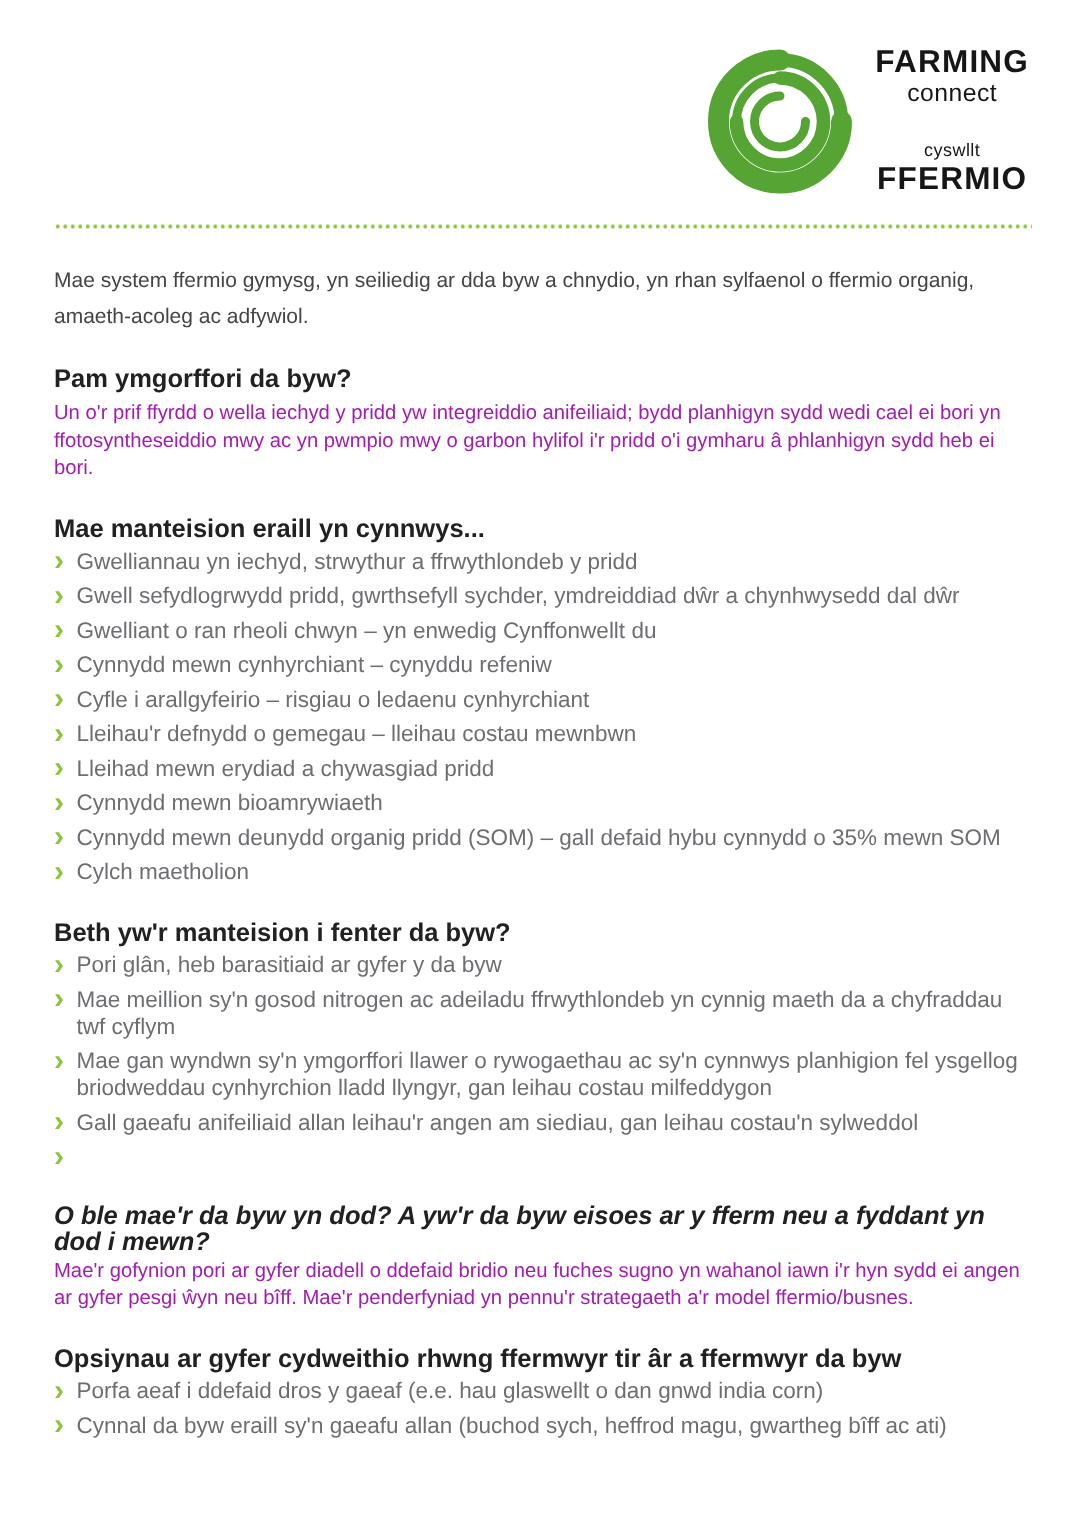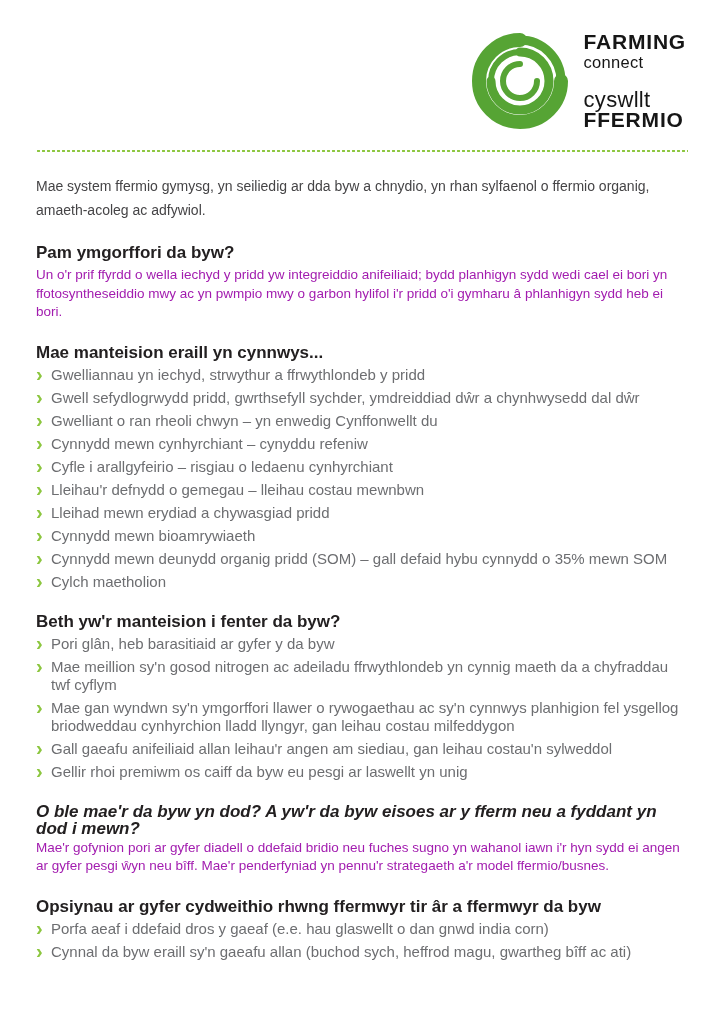--- a/index.html
+++ b/index.html
@@ -7,27 +7,27 @@
   body {
     width: 724px; height: 1024px;
     font-family: "Liberation Sans", sans-serif;
     color: #6d6e71;
     overflow: hidden;
     position: relative;
   }
   .content { padding: 26px 36px 0 36px; }
 
   
-  .logo-row { display: flex; justify-content: flex-end; height: 110px; }
+  .logo-row { display: flex; justify-content: flex-end; height: 110px; text-align: center; }
   .logo { display: flex; align-items: center; gap: 14px; margin-right: 2px; }
   .logo-swirl { width: 100px; height: 100px; }
   .logo-text { display: flex; flex-direction: column; color: #161616; }
   .logo-farming  { font-size: 21px; font-weight: 700; letter-spacing: 0.8px; line-height: 22px; }
   .logo-connect  { font-size: 16.5px; font-weight: 400; line-height: 18px; letter-spacing: 0.3px; }
-  .logo-cyswllt  { font-size: 22px; font-weight: 400; line-height: 18px; letter-spacing: 0.3px; margin-top: 20px; }
+  .logo-cyswllt  { font-size: 12px; font-weight: 400; line-height: 18px; letter-spacing: 0.3px; margin-top: 20px; }
   .logo-ffermio  { font-size: 21px; font-weight: 700; letter-spacing: 0.8px; line-height: 22px; }
 
   
   .doc-title {
     margin-top: 26px;
     font-size: 33px;
     line-height: 39px;
     font-weight: 700;
     letter-spacing: 0.5px;
     color: #ffffff;
@@ -173,21 +173,20 @@
     <li>
         <span class="chev">›</span>
         <span class="bullet-text">Mae gan wyndwn sy'n ymgorffori llawer o rywogaethau ac sy'n cynnwys planhigion fel ysgellog briodweddau cynhyrchion lladd llyngyr, gan leihau costau milfeddygon</span>
       </li>
     <li>
         <span class="chev">›</span>
         <span class="bullet-text">Gall gaeafu anifeiliaid allan leihau'r angen am siediau, gan leihau costau'n sylweddol</span>
       </li>
     <li>
         <span class="chev">›</span>
-        <span class="bullet-text">Gellir rhoi premiwm os caiff da byw eu pesgi ar laswellt yn unig</span>
       </li>
   </ul>
 
   <h3 class="sec-heading italic">O ble mae'r da byw yn dod? A yw'r da byw eisoes ar y fferm neu a fyddant yn dod i mewn?</h3>
   <p class="para">Mae'r gofynion pori ar gyfer diadell o ddefaid bridio neu fuches sugno yn wahanol iawn i'r hyn sydd ei angen ar gyfer pesgi ŵyn neu bîff. Mae'r penderfyniad yn pennu'r strategaeth a'r model ffermio/busnes.</p>
 
   <h3 class="sec-heading">Opsiynau ar gyfer cydweithio rhwng ffermwyr tir âr a ffermwyr da byw</h3>
   <ul class="bullets">
     <li>
         <span class="chev">›</span>

